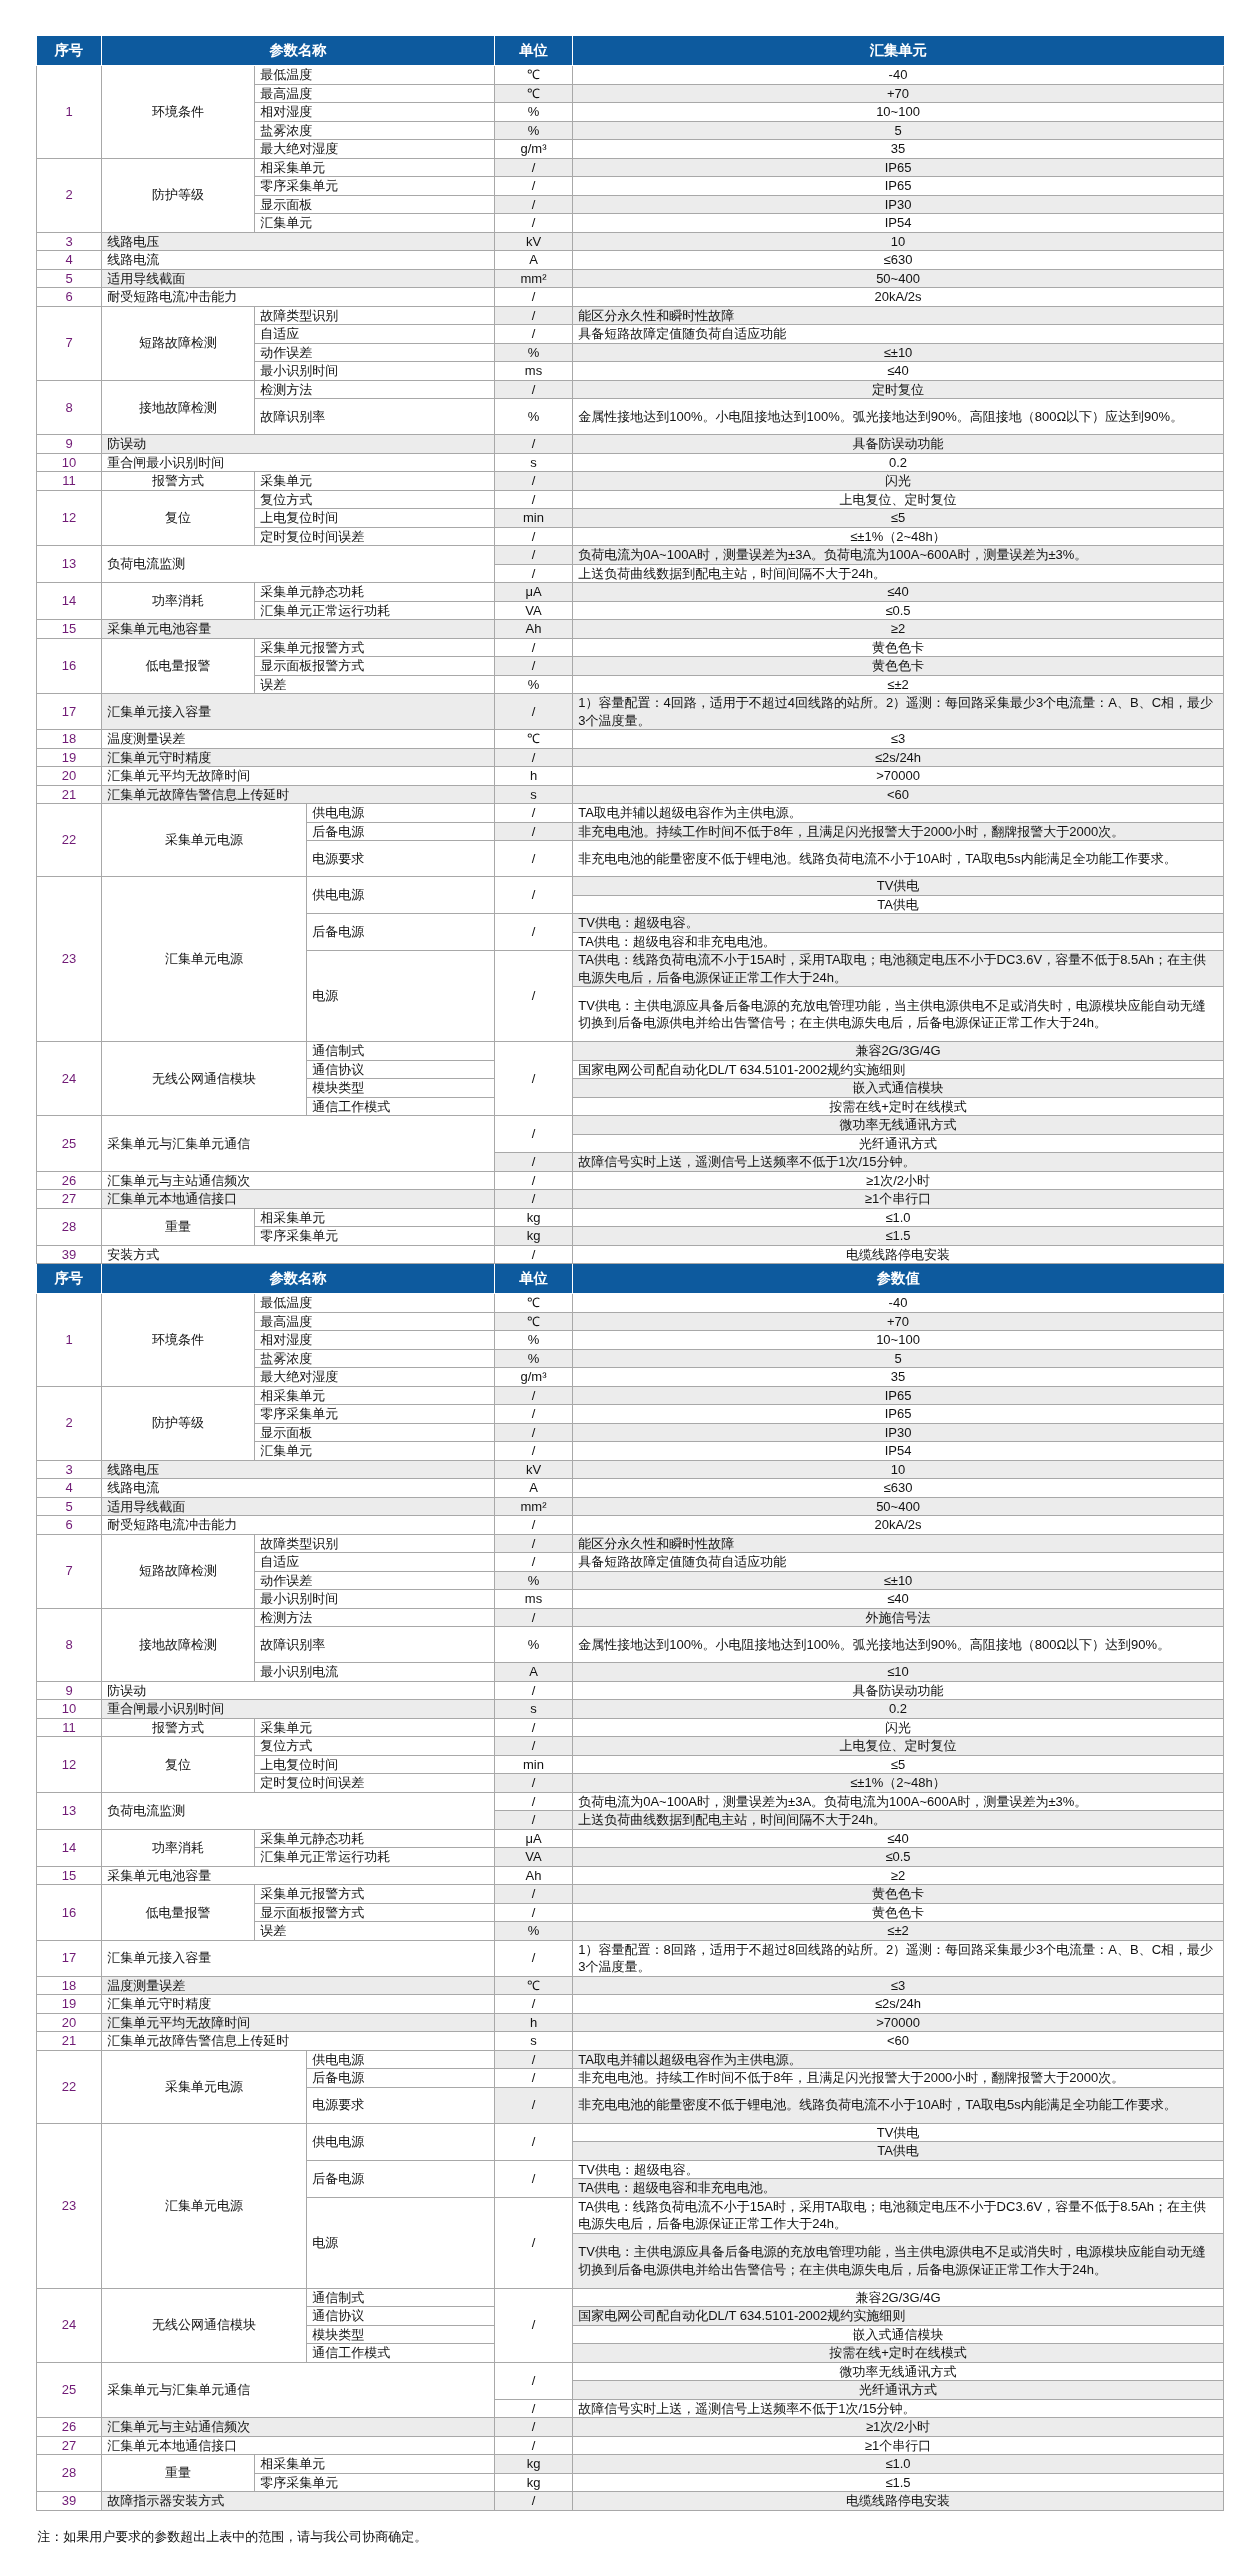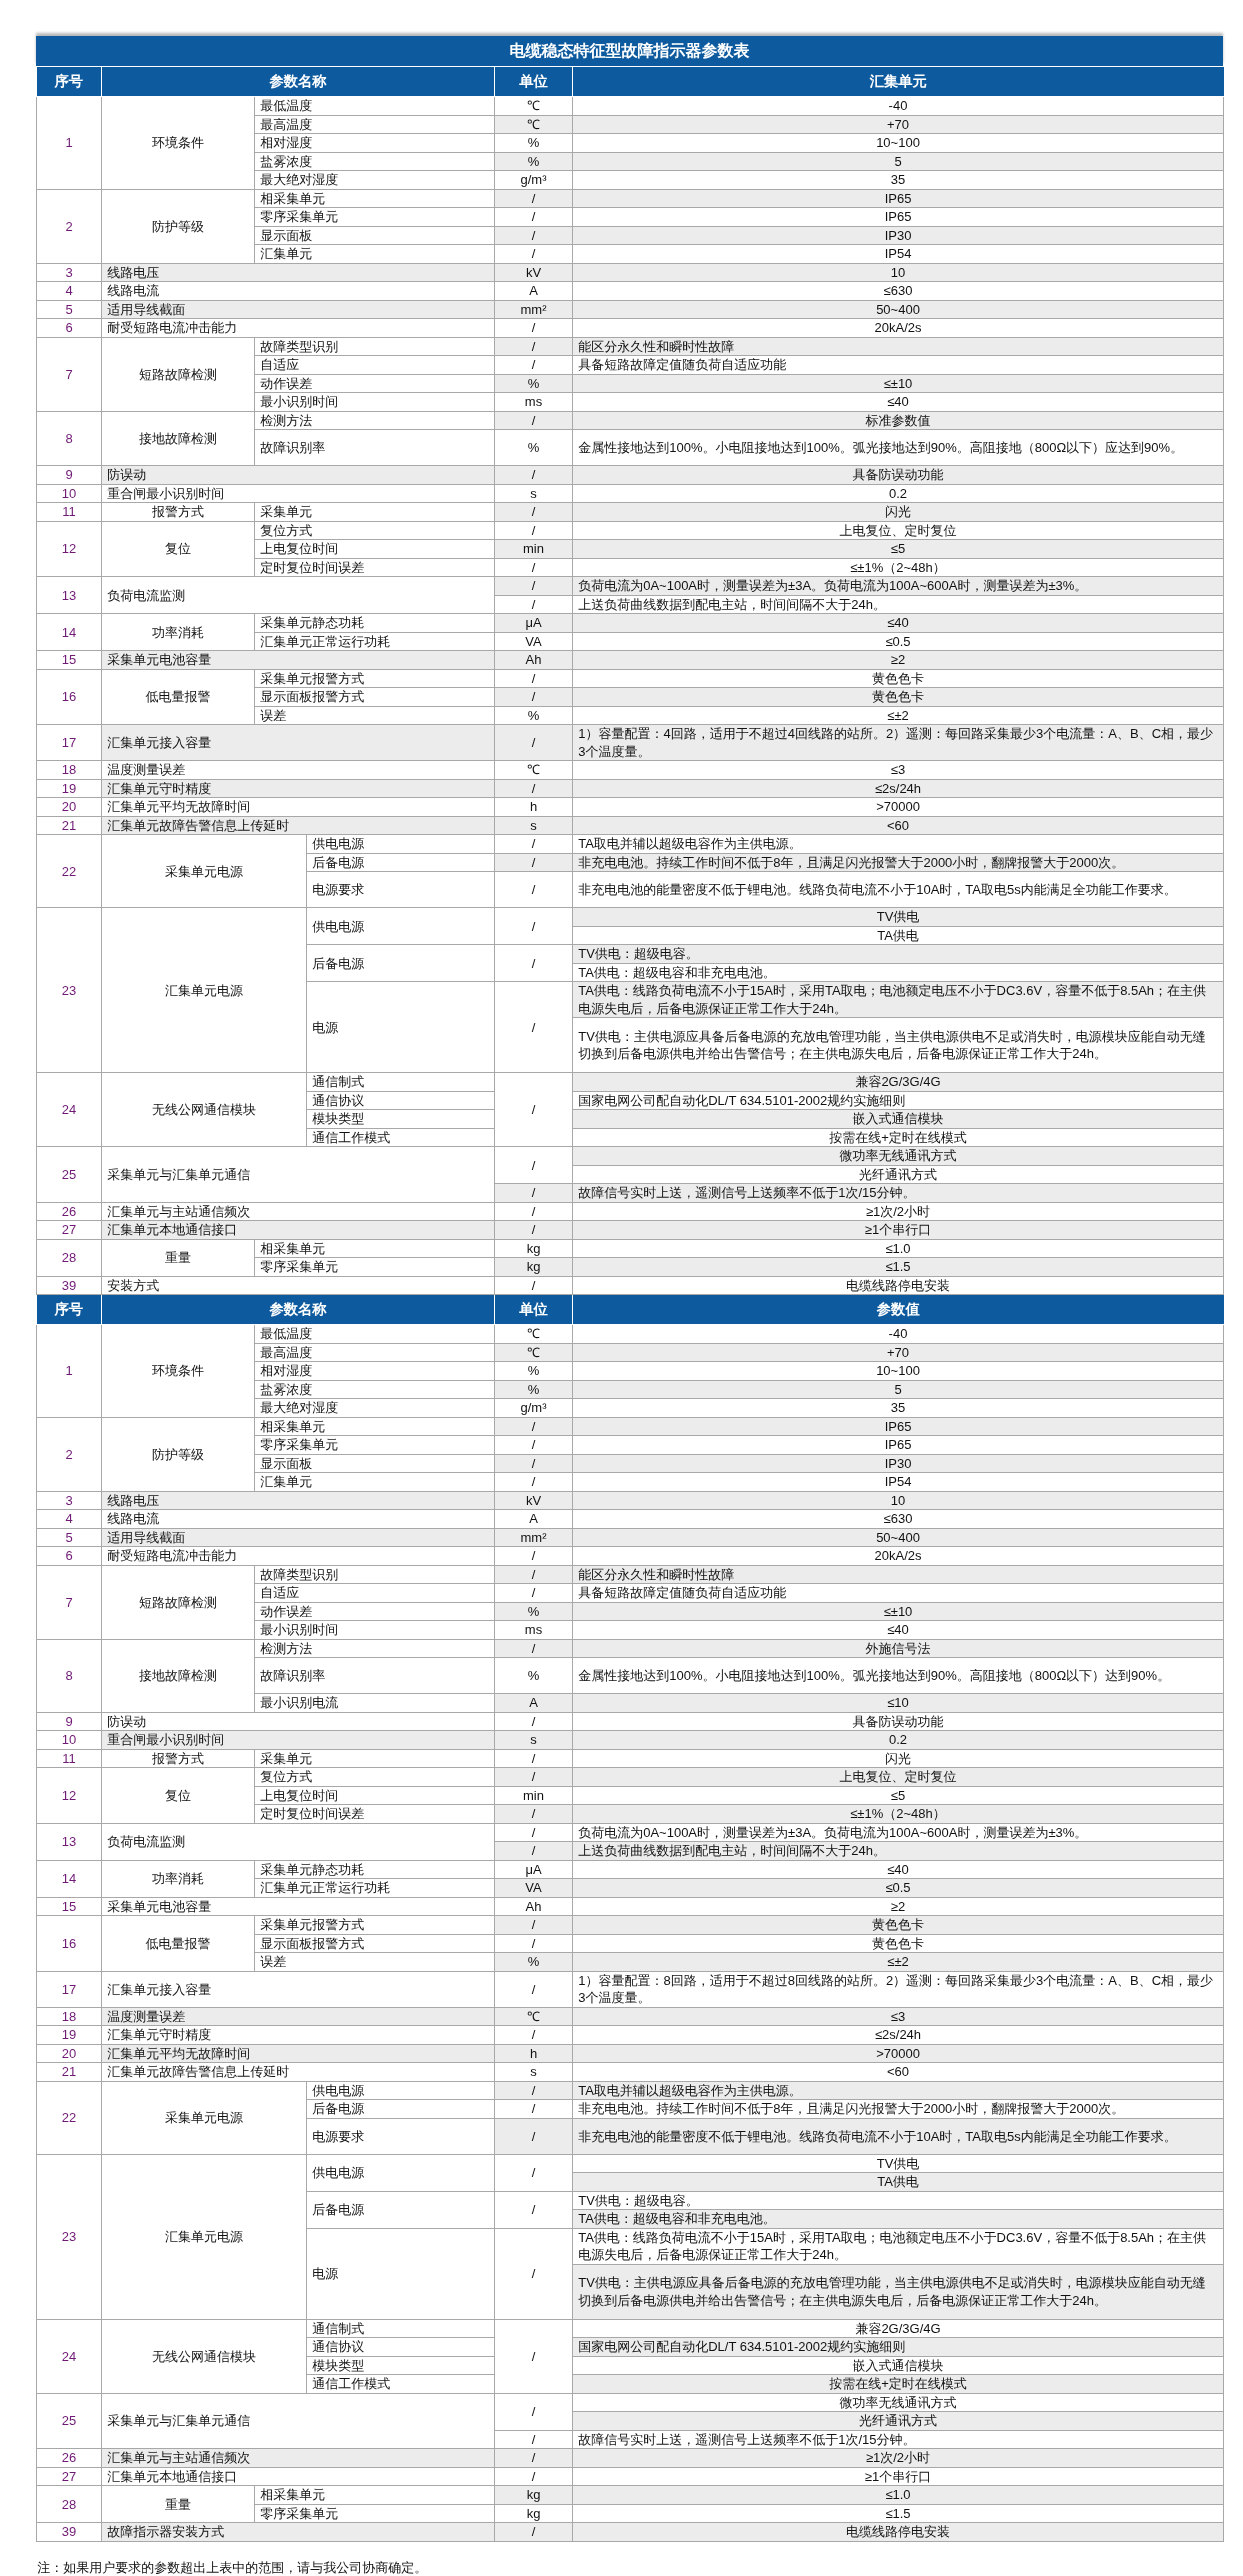--- a/index.html
+++ b/index.html
@@ -28,21 +28,20 @@
   .ac{text-align:center;}
   .al{text-align:left;}
   .note{font-size:13px;color:#111;margin:17px 0 0 1.3px;}
 </style>
 </head>
 <body>
 
 <div class="page">
 
   <div class="sect">
-    <div class="tbar">电缆稳态特征型故障指示器参数表</div>
     <table class="ptable">
       <colgroup>
         <col style="width:65px">
           <col style="width:153px">
           <col style="width:52px">
         <col style="width:188px">
           <col style="width:78px">
           <col style="width:651px">
       </colgroup>
       <thead>
@@ -147,21 +146,21 @@
           <tr style="height: 18px;">
             <td colspan="2" class="k-s al">最小识别时间</td>
             <td class="k-u ac f">ms</td>
             <td class="k-v ac f">≤40</td>
           </tr>
           <tr class="alt" style="height: 18px;">
             <td rowspan="2" class="k-n ac">8</td>
             <td rowspan="2" class="k-g ac">接地故障检测</td>
             <td colspan="2" class="k-s al">检测方法</td>
             <td class="k-u ac f">/</td>
-            <td class="k-v ac f">标准参数值</td>
+            <td class="k-v ac f">定时复位</td>
           </tr>
           <tr style="height: 36px;">
             <td colspan="2" class="k-s al">故障识别率</td>
             <td class="k-u ac f">%</td>
             <td class="k-v al f">金属性接地达到100%。小电阻接地达到100%。弧光接地达到90%。高阻接地（800Ω以下）应达到90%。</td>
           </tr>
           <tr class="alt" style="height: 18px;">
             <td class="k-n ac">9</td>
             <td colspan="3" class="k-p al f">防误动</td>
             <td class="k-u ac f">/</td>

